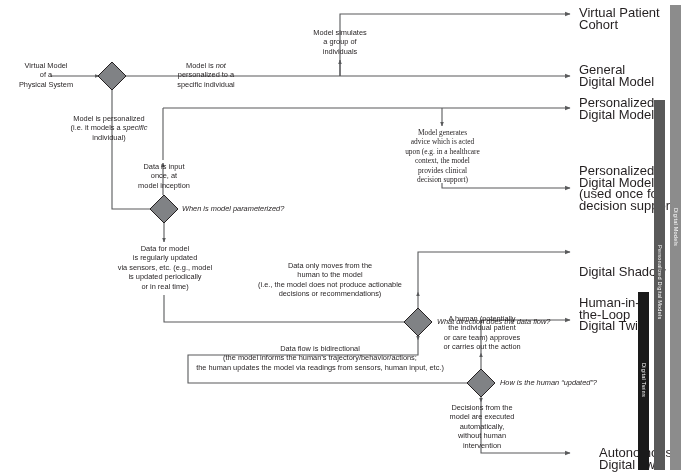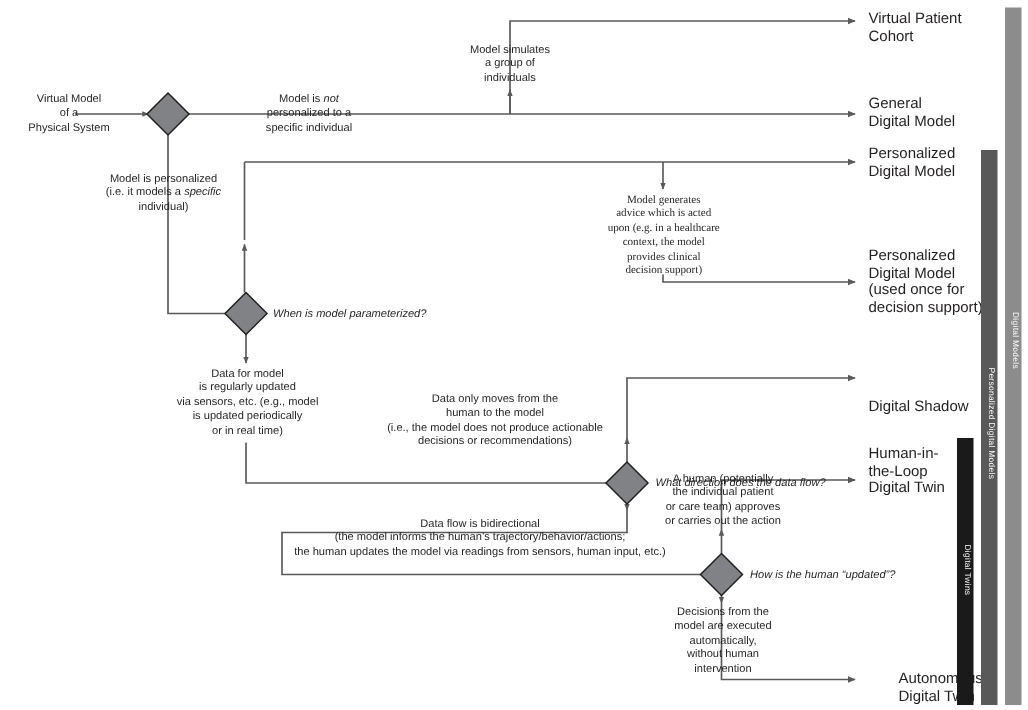--- a/index.html
+++ b/index.html
@@ -30,21 +30,21 @@
     font-size: 7.4px;
     line-height: 9.4px;
     color: #231f20;
     white-space: pre-line;
   }
   .lbl-c { text-align: center; }
   .lbl-l { text-align: left; }
   .lbl-ital { font-style: italic; }
   .endpoint {
     position: absolute;
-    font-size: 10px;
+    font-size: 13px;
     line-height: 11.6px;
     text-align: left;
     color: #231f20;
     white-space: pre-line;
   }
   .bar {
     position: absolute;
   }
   .bar-text {
     position: absolute;
@@ -126,20 +126,23 @@
 specific individual</span></div>
 
   <div class="lbl lbl-c" style="left:64px; top:114px; width:90px;"><span>Model is personalized
 (i.e. it models a </span><span class="ital-word">specific</span><span>
 individual)</span></div>
 
   <div class="lbl lbl-c" style="left:291px; top:28px; width:98px;">Model simulates
 a group of
 individuals</div>
 
+  <div class="lbl lbl-c" style="left:120px; top:162px; width:88px;">Data is input
+once, at
+model inception</div>
 
   <div class="lbl lbl-c" style="left:386px; top:128px; width:113px;font-family:Liberation Serif, serif;">Model generates
 advice which is acted
 upon (e.g. in a healthcare
 context, the model
 provides clinical
 decision support)</div>
 
   <div class="lbl lbl-c" style="left:105px; top:244px; width:120px;">Data for model
 is regularly updated

